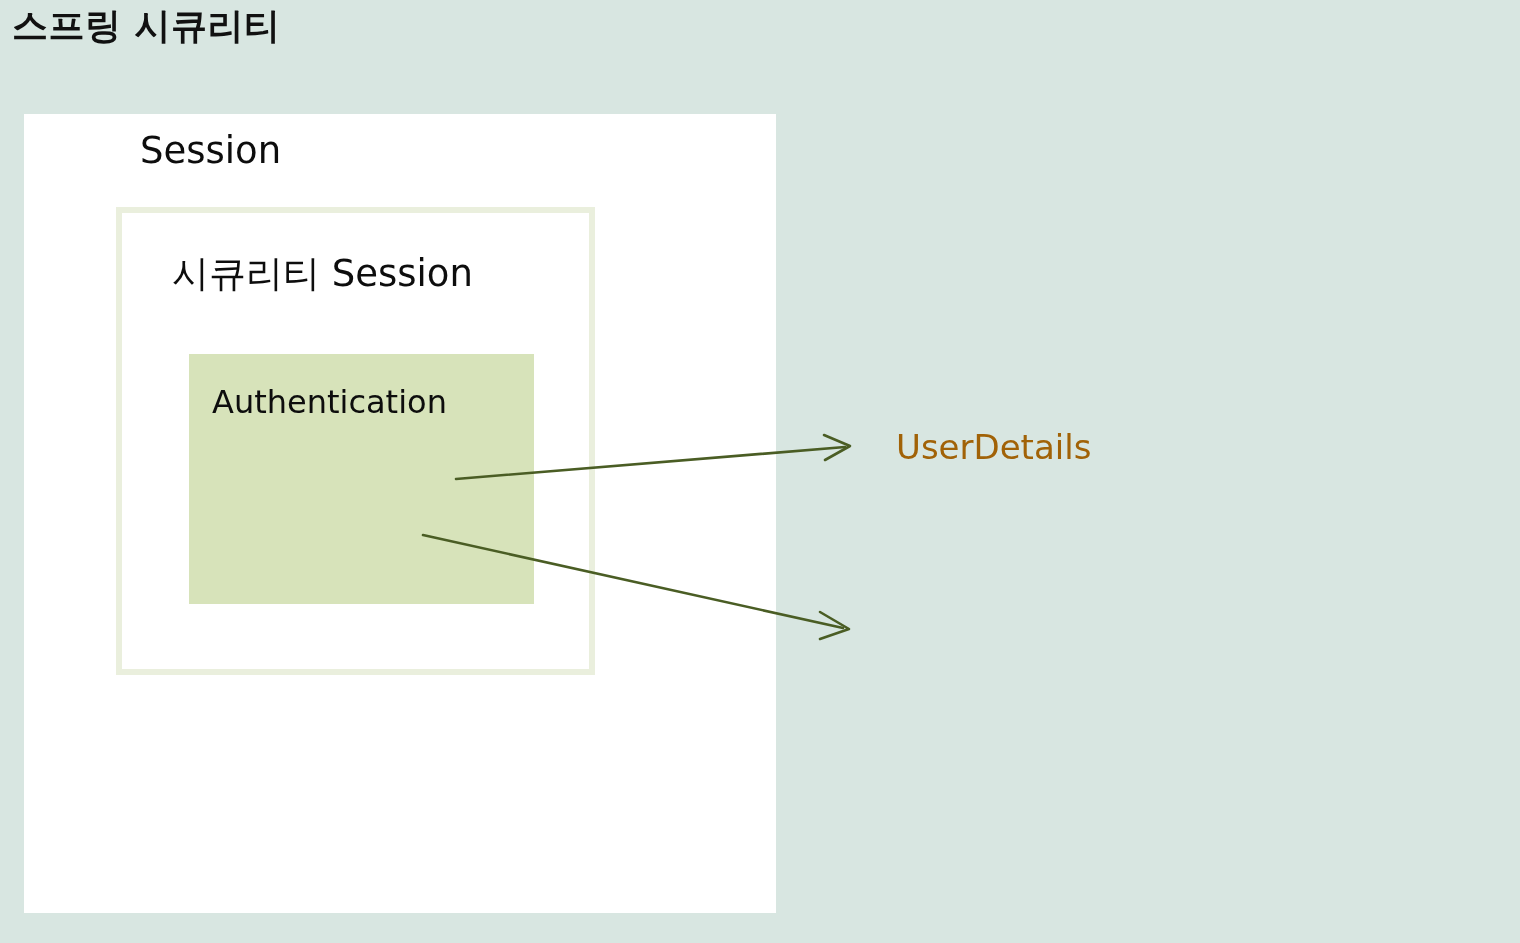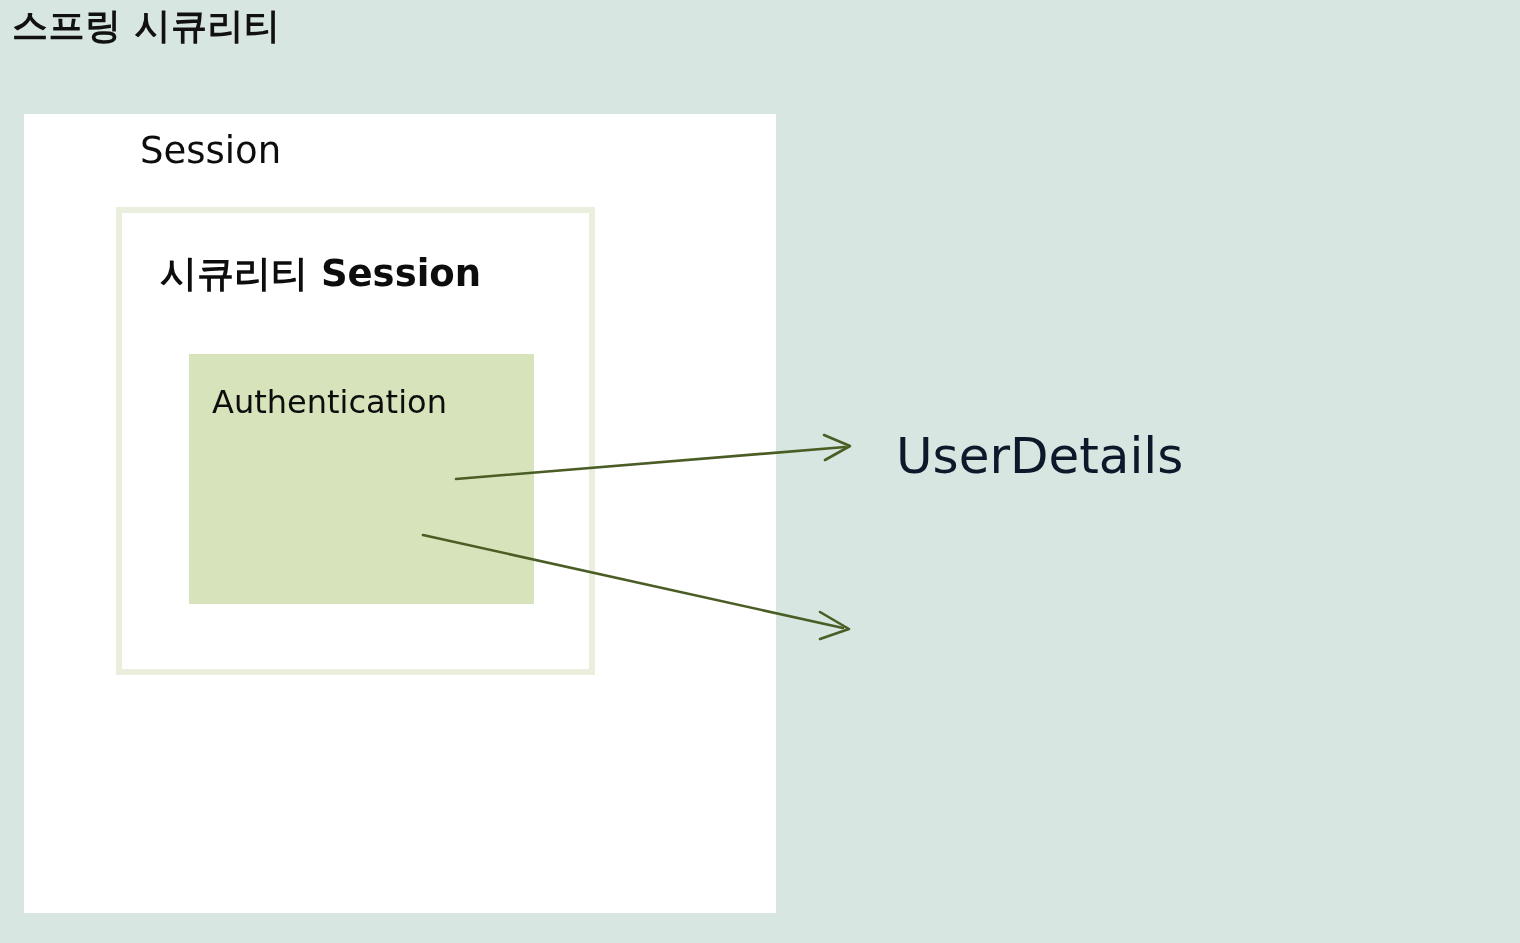--- a/index.html
+++ b/index.html
@@ -55,24 +55,24 @@
     left: 116px;
     top: 207px;
     width: 479px;
     height: 468px;
     background: #ffffff;
     border: 6px solid #eaefdd;
     box-sizing: border-box;
   }
   .inner-label {
     position: absolute;
-    left: 160px;
+    left: 172px;
     top: 249px;
     font-size: 37px;
-    font-weight: 700;
+    font-weight: 400;
     color: #0d0d0d;
     white-space: nowrap;
   }
   .auth-box {
     position: absolute;
     left: 189px;
     top: 354px;
     width: 345px;
     height: 250px;
     background: #d7e3ba;
@@ -81,23 +81,23 @@
     position: absolute;
     left: 212px;
     top: 383px;
     font-size: 32px;
     font-weight: 500;
     color: #0d0d0d;
     white-space: nowrap;
   }
   .right-label {
     position: absolute;
-    font-size: 50px;
+    font-size: 34px;
     font-weight: 500;
-    color: #0f172a;
+    color: #a16207;
     white-space: nowrap;
   }
   .right-label.l0 { left: 896px; top: 427px; }
   .right-label.l1 { left: 896px; top: 607px; }
   .arrows {
     position: absolute;
     left: 0;
     top: 0;
     width: 1520px;
     height: 943px;

